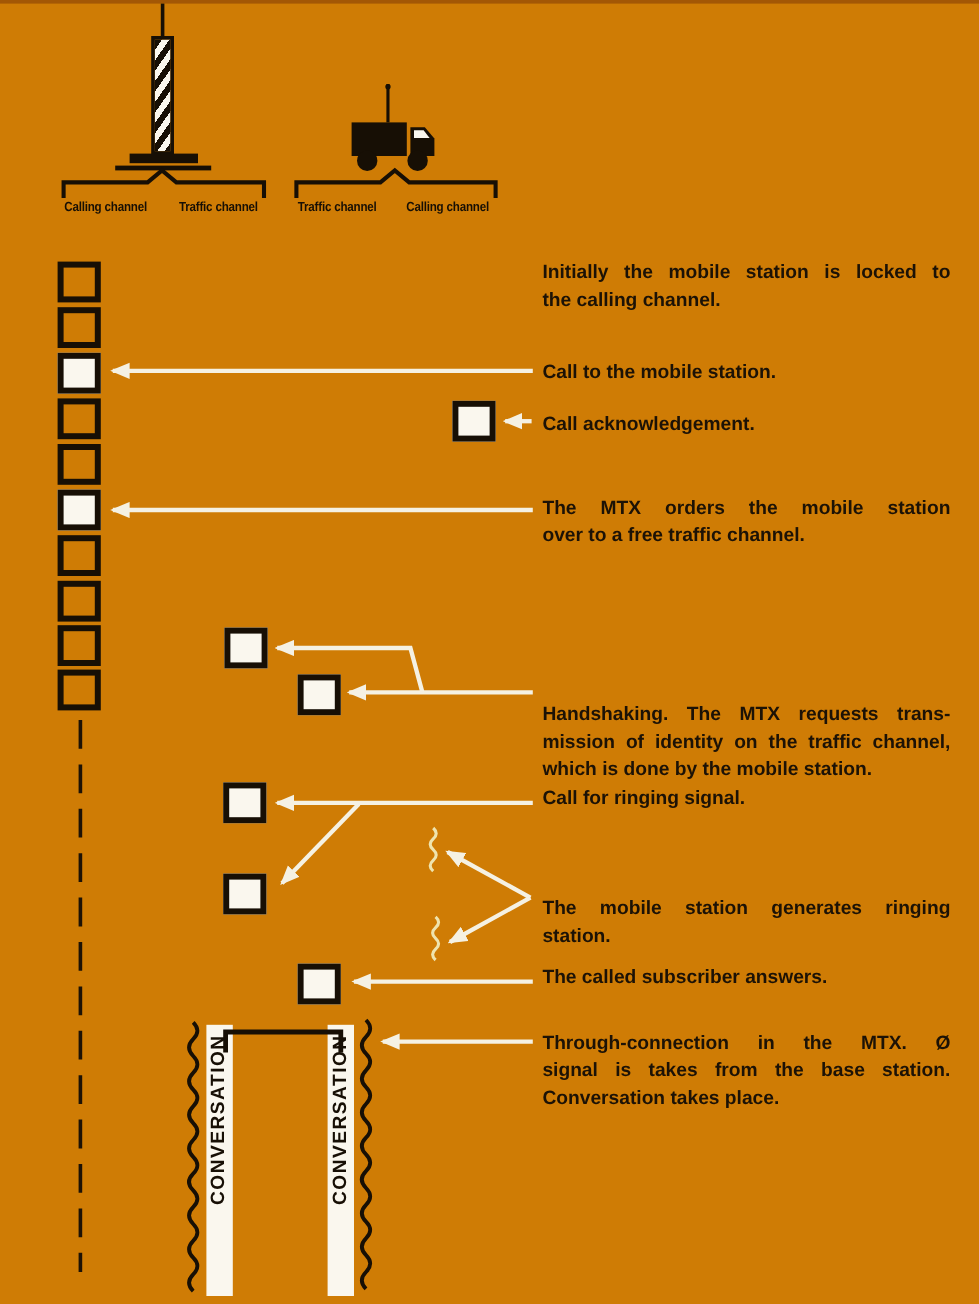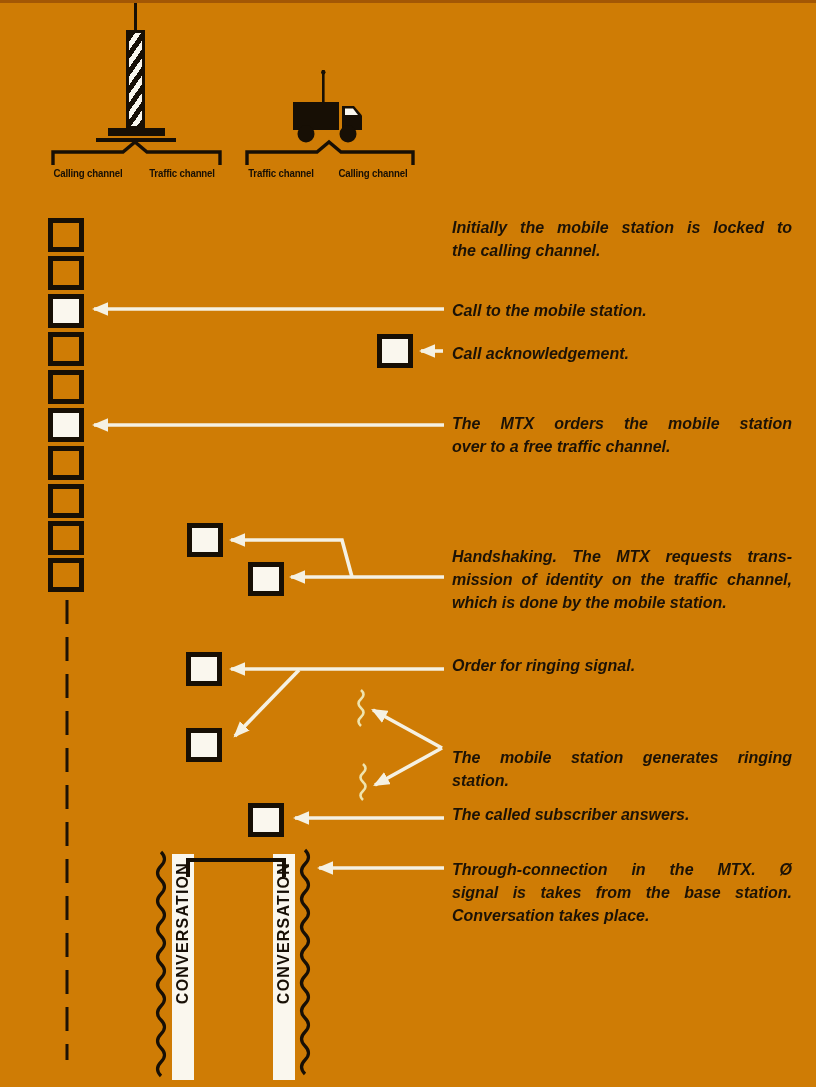--- a/index.html
+++ b/index.html
@@ -29,21 +29,21 @@
   .chlabel{position:absolute;top:167px;width:100px;text-align:center;color:var(--ink);
            font-size:11px;font-weight:bold;letter-spacing:-.2px;transform:scaleX(.88);}
 
   
   .sq{position:absolute;left:48px;width:36px;height:34px;border:5px solid var(--ink);background:transparent;}
   .sq.white{background:var(--paper);}
   .sq.mid{background:var(--paper);}
 
   
   .ann{position:absolute;left:452px;width:340px;color:#1c1206;font-size:16px;line-height:23px;font-weight:600;}
-  .ln{white-space:normal;font-style:italic;}
+  .ln{white-space:normal;}
   .ln.j{text-align:justify;text-align-last:justify;}
 
   
   .convbar{position:absolute;top:854px;width:22px;height:226px;background:var(--paper);}
   .conv-label{position:absolute;top:8px;left:50%;transform:translateX(-50%) rotate(180deg);
               writing-mode:vertical-rl;white-space:nowrap;color:var(--ink);
               font-size:16px;font-weight:bold;letter-spacing:1.2px;}
 
   svg.overlay{position:absolute;left:0;top:0;pointer-events:none;}
 </style>
@@ -108,27 +108,27 @@
   <div class="ann" style="top:299px">
     <div class="ln">Call to the mobile station.</div>
   </div>
   <div class="ann" style="top:412px">
     <div class="ln j">The MTX orders the mobile station</div>
     <div class="ln">over to a free traffic channel.</div>
   </div>
   <div class="ann" style="top:342px">
     <div class="ln">Call acknowledgement.</div>
   </div>
-  <div class="ann" style="top:545px">
+  <div class="ann" style="top:584px">
     <div class="ln j">Handshaking. The MTX requests trans-</div>
     <div class="ln j">mission of identity on the traffic channel,</div>
     <div class="ln">which is done by the mobile station.</div>
   </div>
   <div class="ann" style="top:654px">
-    <div class="ln">Order for ringing signal.</div>
+    <div class="ln">Call for ringing signal.</div>
   </div>
   <div class="ann" style="top:746px">
     <div class="ln j">The mobile station generates ringing</div>
     <div class="ln">station.</div>
   </div>
   <div class="ann" style="top:803px">
     <div class="ln">The called subscriber answers.</div>
   </div>
   <div class="ann" style="top:858px">
     <div class="ln j">Through-connection in the MTX. Ø</div>

